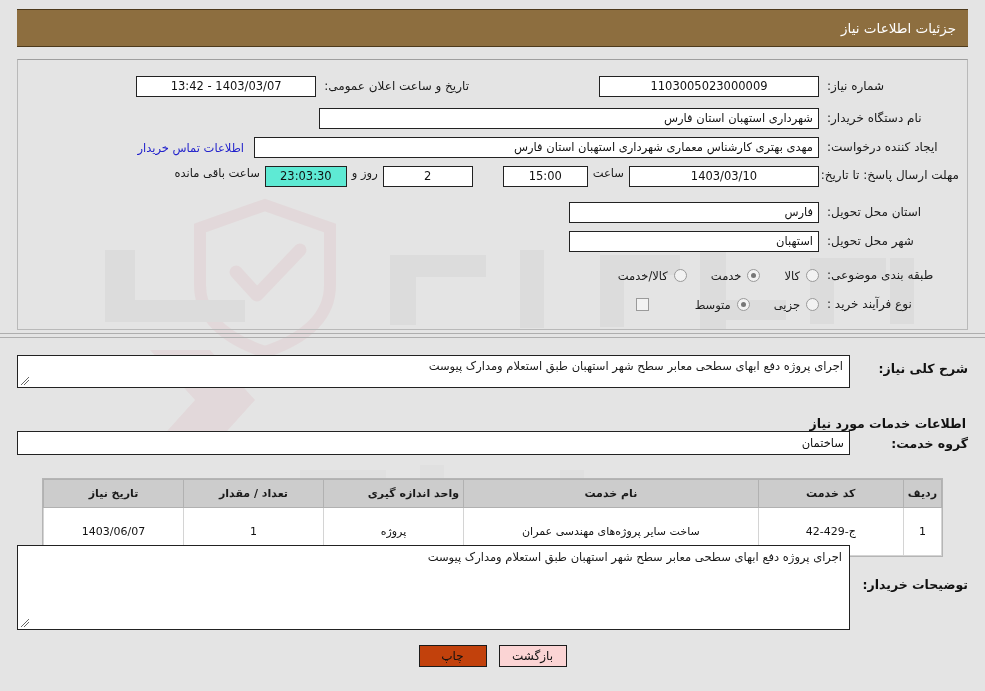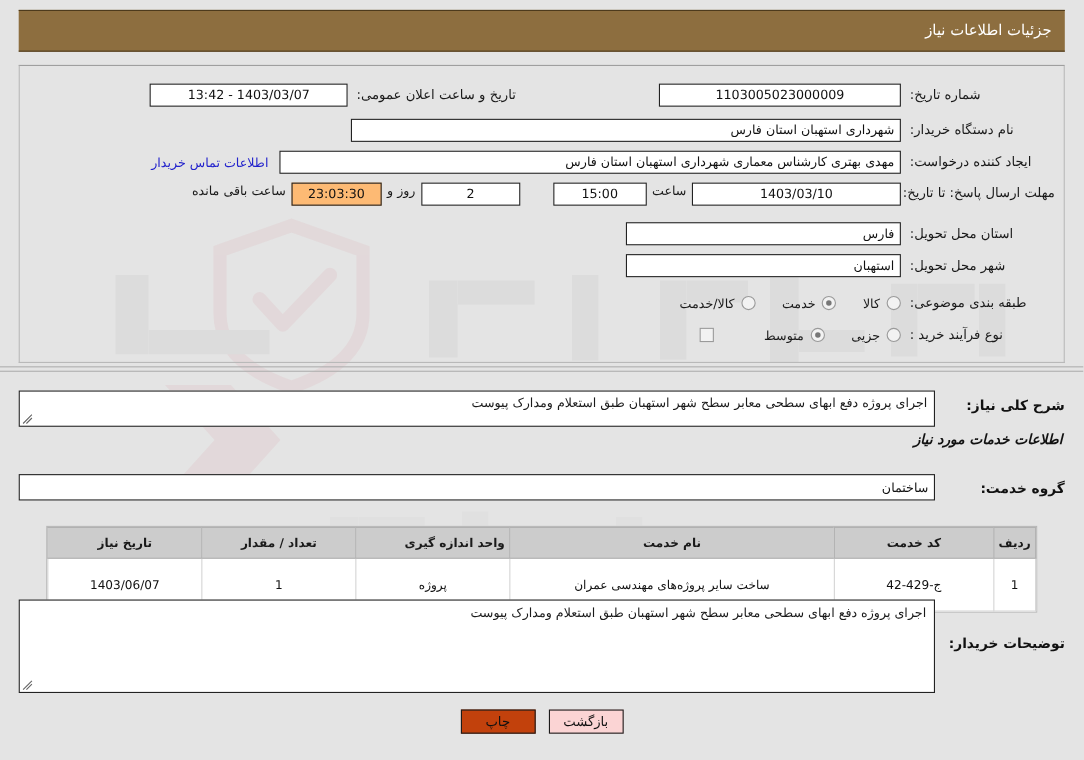--- a/index.html
+++ b/index.html
@@ -93,21 +93,21 @@
     height: 21px;
     line-height: 19px;
     font-size: 11.5px;
     padding: 0 5px;
     text-align: center;
     color: #111;
     overflow: hidden;
     white-space: nowrap;
   }
   .fld.rt { text-align: right; }
-  .fld.cream { background: #fdba74; }
+  .fld.cream { background: #5eead4; }
 
   .lbl-sm { font-size: 11.5px; white-space: nowrap; padding: 0 5px; }
 
   .link {
     color: #2222cc;
     font-size: 11.5px;
     white-space: nowrap;
     cursor: pointer;
   }
 
@@ -285,21 +285,21 @@
 
 <div class="page">
 
   <div class="header-bar">
     <span class="header-title">جزئیات اطلاعات نیاز</span>
   </div>
 
   <div class="panel-top">
 
     <div class="frow" style="margin-top:14px;">
-      <div class="lbl lbl-w">شماره تاریخ:</div>
+      <div class="lbl lbl-w">شماره نیاز:</div>
       <div class="fld" style="width:220px;">1103005023000009</div>
       <div class="lbl" style="margin-right:130px; padding-left:8px;">تاریخ و ساعت اعلان عمومی:</div>
       <div class="fld" style="width:180px;">1403/03/07 - 13:42</div>
     </div>
 
     <div class="frow" style="margin-top:7px;">
       <div class="lbl lbl-w">نام دستگاه خریدار:</div>
       <div class="fld rt" style="width:500px;">شهرداری استهبان استان فارس</div>
     </div>
 
@@ -356,21 +356,21 @@
   <div class="mid" style="top:355px; display:flex; align-items:flex-start;">
     <div class="section-title" style="width:118px; padding-top:6px; text-align:right;">شرح کلی نیاز:</div>
     <div class="desc-box" style="flex:1;">
       <span>اجرای پروژه دفع ابهای سطحی معابر سطح شهر استهبان طبق استعلام ومدارک پیوست</span>
       <svg class="resize-grip" viewBox="0 0 10 10">
         <path d="M9 1 L1 9 M9 4 L4 9" stroke="#666" stroke-width="1" fill="none"></path>
       </svg>
     </div>
   </div>
 
-  <div class="mid" style="top:392px;font-style:italic;">
+  <div class="mid" style="top:416px;">
     <div class="section-title" style="text-align:right; padding-right:2px;">اطلاعات خدمات مورد نیاز</div>
   </div>
 
   <div class="mid" style="top:431px; display:flex; align-items:center;">
     <div class="section-title" style="width:118px; text-align:right;">گروه خدمت:</div>
     <div class="fld rt" style="flex:1; height:24px; line-height:22px;">ساختمان</div>
   </div>
 
   <div class="tbl-wrap">
     <table class="grid">

